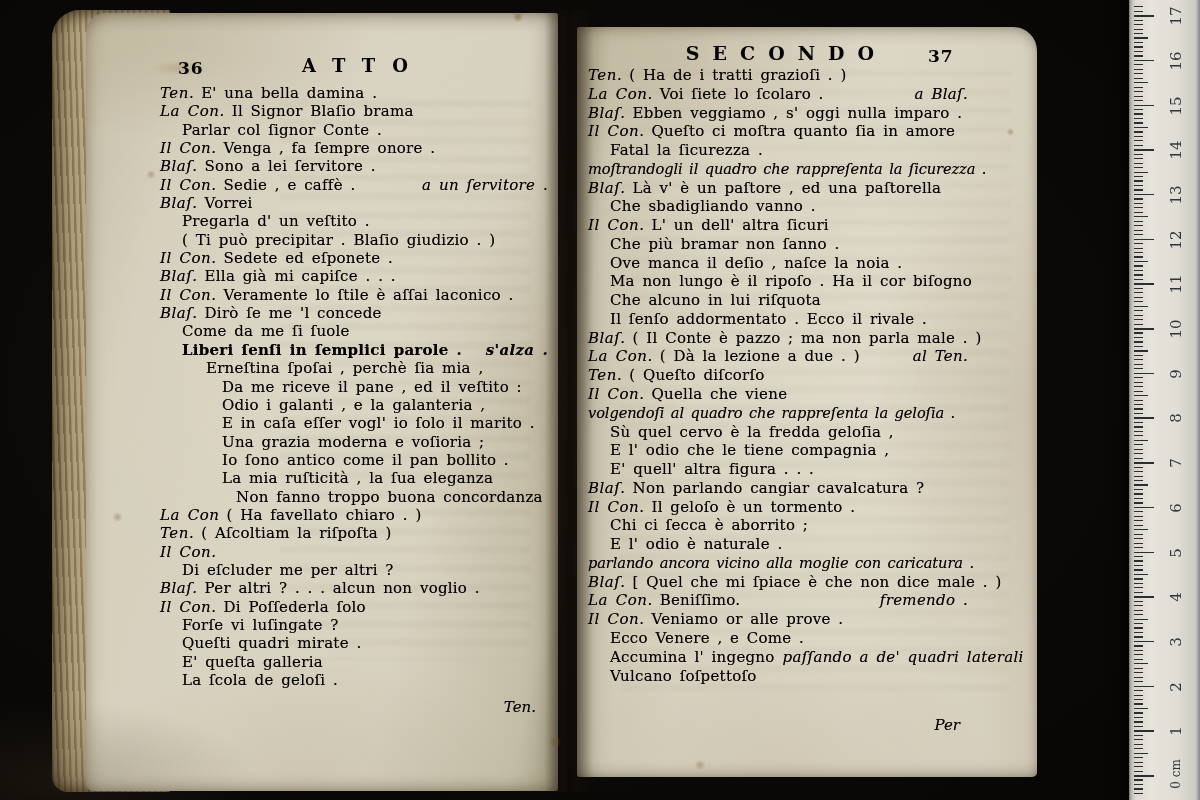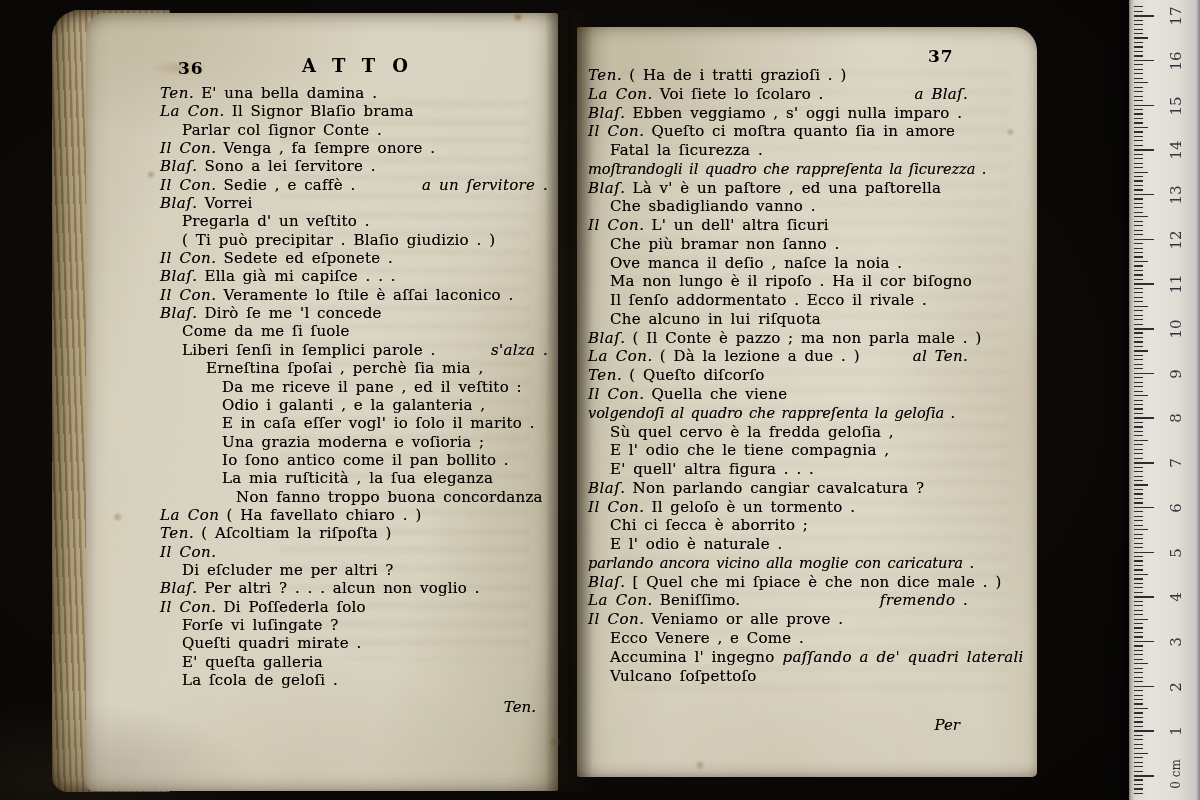--- a/index.html
+++ b/index.html
@@ -155,21 +155,21 @@
         <span class="sp">Il Con.</span>
         <span>Veramente lo ſtile è aſſai laconico .</span>
       </div>
       <div class="tline" style="padding-left: 0px;">
         <span class="sp">Blaſ.</span>
         <span>Dirò ſe me 'l concede</span>
       </div>
       <div class="tline" style="padding-left: 22px;">
         <span>Come da me ſi ſuole</span>
       </div>
-      <div class="tline" style="padding-left: 22px;">
+      <div class="tline" style="padding-left: 22px; font-weight: bold;">
         <span>Liberi ſenſi in ſemplici parole .</span>
         <span class="dir">s'alza .</span>
       </div>
       <div class="tline" style="padding-left: 46px;">
         <span>Erneſtina ſpoſai , perchè ſia mia ,</span>
       </div>
       <div class="tline" style="padding-left: 62px;">
         <span>Da me riceve il pane , ed il veſtito :</span>
       </div>
       <div class="tline" style="padding-left: 62px;">
@@ -220,20 +220,21 @@
       </div>
       <div class="tline" style="padding-left: 22px;">
         <span>E' queſta galleria</span>
       </div>
       <div class="tline" style="padding-left: 22px;">
         <span>La ſcola de geloſi .</span>
       </div>
     </div>
   <div class="catchword catchword-left">Ten.</div>
 
+  <div class="running running-right">SECONDO</div>
   <div class="pagenum" style="left:928px;top:46px;">37</div>
   <div class="textcol textcol-right" id="right-lines">
       <div class="tline" style="padding-left: 0px;">
         <span class="sp">Ten.</span>
         <span>( Ha de i tratti grazioſi . )</span>
       </div>
       <div class="tline" style="padding-left: 0px;">
         <span class="sp">La Con.</span>
         <span>Voi ſiete lo ſcolaro .</span>
         <span class="dir">a Blaſ.</span>
@@ -266,24 +267,24 @@
       <div class="tline" style="padding-left: 22px;">
         <span>Che più bramar non ſanno .</span>
       </div>
       <div class="tline" style="padding-left: 22px;">
         <span>Ove manca il deſio , naſce la noia .</span>
       </div>
       <div class="tline" style="padding-left: 22px;">
         <span>Ma non lungo è il ripoſo . Ha il cor biſogno</span>
       </div>
       <div class="tline" style="padding-left: 22px;">
+        <span>Che alcuno in lui riſquota</span>
+      </div>
+      <div class="tline" style="padding-left: 22px;">
         <span>Il ſenſo addormentato . Ecco il rivale .</span>
-      </div>
-      <div class="tline" style="padding-left: 22px;">
-        <span>Che alcuno in lui riſquota</span>
       </div>
       <div class="tline" style="padding-left: 0px;">
         <span class="sp">Blaſ.</span>
         <span>( Il Conte è pazzo ; ma non parla male . )</span>
       </div>
       <div class="tline" style="padding-left: 0px;">
         <span class="sp">La Con.</span>
         <span>( Dà la lezione a due . )</span>
         <span class="dir">al Ten.</span>
       </div>

